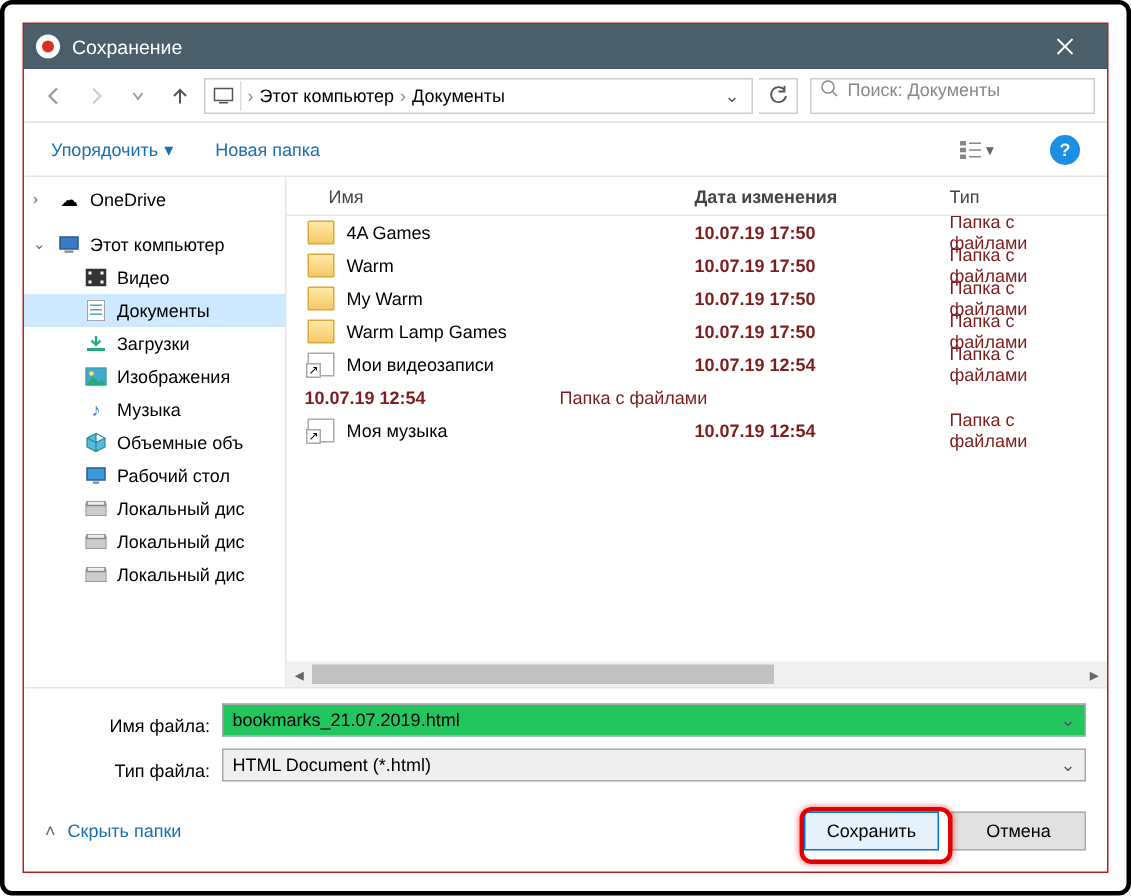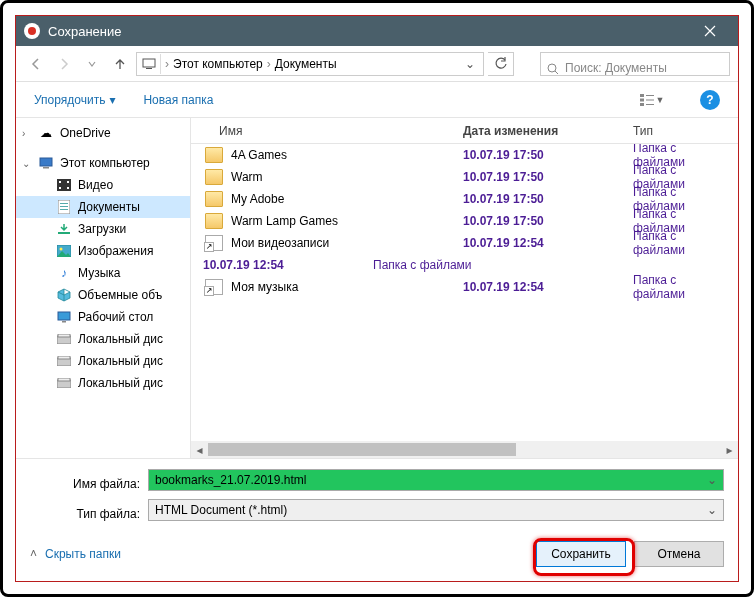--- a/index.html
+++ b/index.html
@@ -14,21 +14,21 @@
 .navbar { height: 36px; display: flex; align-items: center; padding: 0 8px; gap: 4px; border-bottom: 1px solid #e0e0e0; }
 .navbtn { width: 24px; height: 24px; display: flex; align-items: center; justify-content: center; color: #888; cursor: pointer; }
 .navbtn.enabled { color: #000; }
 .addrbar { flex: 1; height: 24px; border: 1px solid #ccc; display: flex; align-items: center; padding: 0 4px; background: #fff; gap: 4px; }
 .addrbar .iconbox { width: 20px; height: 20px; display: flex; align-items: center; justify-content: center; border-right: 1px solid #ddd; padding-right: 4px; }
 .addrbar .sep { color: #888; }
 .addrbar .crumb { cursor: pointer; }
 .addrbar .spacer { flex: 1; }
 .addrbar .dd { color: #555; padding: 0 4px; cursor: pointer; }
 .refreshbtn { width: 26px; height: 24px; border: 1px solid #ccc; border-left: none; display: flex; align-items: center; justify-content: center; cursor: pointer; }
-.searchbox { width: 190px; height: 24px; border: 1px solid #ccc; display: flex; align-items: flex-end; padding: 0 6px; margin-left: 22px; color: #888; gap: 6px; }
+.searchbox { width: 190px; height: 24px; border: 1px solid #ccc; display: flex; align-items: flex-start; padding: 0 6px; margin-left: 4px; color: #888; gap: 6px; }
 .toolbar { height: 36px; display: flex; align-items: center; padding: 0 18px; gap: 28px; border-bottom: 1px solid #e5e5e5; }
 .toolbar .tlink { color: #1a6fb0; cursor: pointer; display: flex; align-items: center; gap: 4px; }
 .toolbar .spacer { flex: 1; }
 .toolbar .viewbtn { width: 40px; height: 22px; border: 1px solid transparent; display: flex; align-items: center; justify-content: center; cursor: pointer; gap: 2px; }
 .toolbar .helpbtn { width: 20px; height: 20px; border-radius: 50%; background: #1a8fe3; color: #fff; display: flex; align-items: center; justify-content: center; font-weight: bold; cursor: pointer; }
 .body { flex: 1; display: flex; overflow: hidden; }
 .tree { width: 175px; border-right: 1px solid #e5e5e5; padding: 4px 0; overflow: hidden; }
 .tree .node { height: 22px; display: flex; align-items: center; padding-left: 22px; gap: 6px; cursor: pointer; white-space: nowrap; }
 .tree .node.l2 { padding-left: 40px; }
 .tree .node.selected { background: #cde8ff; }
@@ -40,21 +40,21 @@
 .col-name { width: 260px; padding-left: 28px !important; }
 .col-date { width: 170px; font-weight: bold; }
 .col-type { flex: 1; }
 .filelist { flex: 1; overflow: hidden; }
 .filerow { height: 22px; display: flex; align-items: center; cursor: pointer; }
 .filerow .col-name { display: flex; align-items: center; gap: 8px; padding-left: 14px !important; }
 .filerow .ficon { width: 18px; height: 16px; }
 .folder-icon { background: linear-gradient(#ffe9a6, #f5c869); border: 1px solid #d9a93a; border-radius: 1px; }
 .shortcut-icon { border: 1px solid #aaa; background: #fff; position: relative; }
 .shortcut-icon::after { content: "↗"; position: absolute; bottom: -2px; left: -2px; font-size: 8px; background: #fff; border: 1px solid #aaa; width: 8px; height: 8px; line-height: 7px; text-align: center; }
-.filerow .col-date, .filerow .col-type { color: #4c1d95; padding: 0 12px; }
+.filerow .col-date, .filerow .col-type { color: #7f1d1d; padding: 0 12px; }
 .scrollbar-h { height: 17px; background: #f0f0f0; display: flex; align-items: center; }
 .scrollbar-h .arrow { width: 17px; height: 17px; display: flex; align-items: center; justify-content: center; color: #666; cursor: pointer; }
 .scrollbar-h .track { flex: 1; height: 17px; position: relative; }
 .scrollbar-h .thumb { position: absolute; left: 0; top: 2px; height: 13px; width: 60%; background: #c1c1c1; }
 .formarea { padding: 10px 14px; display: flex; flex-direction: column; gap: 8px; border-top: 1px solid #e5e5e5; }
 .formrow { display: flex; align-items: flex-end; gap: 8px; }
 .formrow label { width: 110px; text-align: right; }
 .formrow .combo { flex: 1; height: 22px; border: 1px solid #aaa; background: #22c55e; display: flex; align-items: center; padding: 0 6px; }
 .formrow .combo.grey { background: #efefef; }
 .formrow .combo .val { flex: 1; }
@@ -281,21 +281,21 @@
             <div class="col col-name">
               <div class="ficon folder-icon"></div>
               <span>Warm</span>
             </div>
             <div class="col col-date">10.07.19 17:50</div>
             <div class="col col-type">Папка с файлами</div>
           </div>
           <div class="filerow">
             <div class="col col-name">
               <div class="ficon folder-icon"></div>
-              <span>My Adobe</span>
+              <span>My Warm</span>
             </div>
             <div class="col col-date">10.07.19 17:50</div>
             <div class="col col-type">Папка с файлами</div>
           </div>
           <div class="filerow">
             <div class="col col-name">
               <div class="ficon folder-icon"></div>
               <span>Warm Lamp Games</span>
             </div>
             <div class="col col-date">10.07.19 17:50</div>

